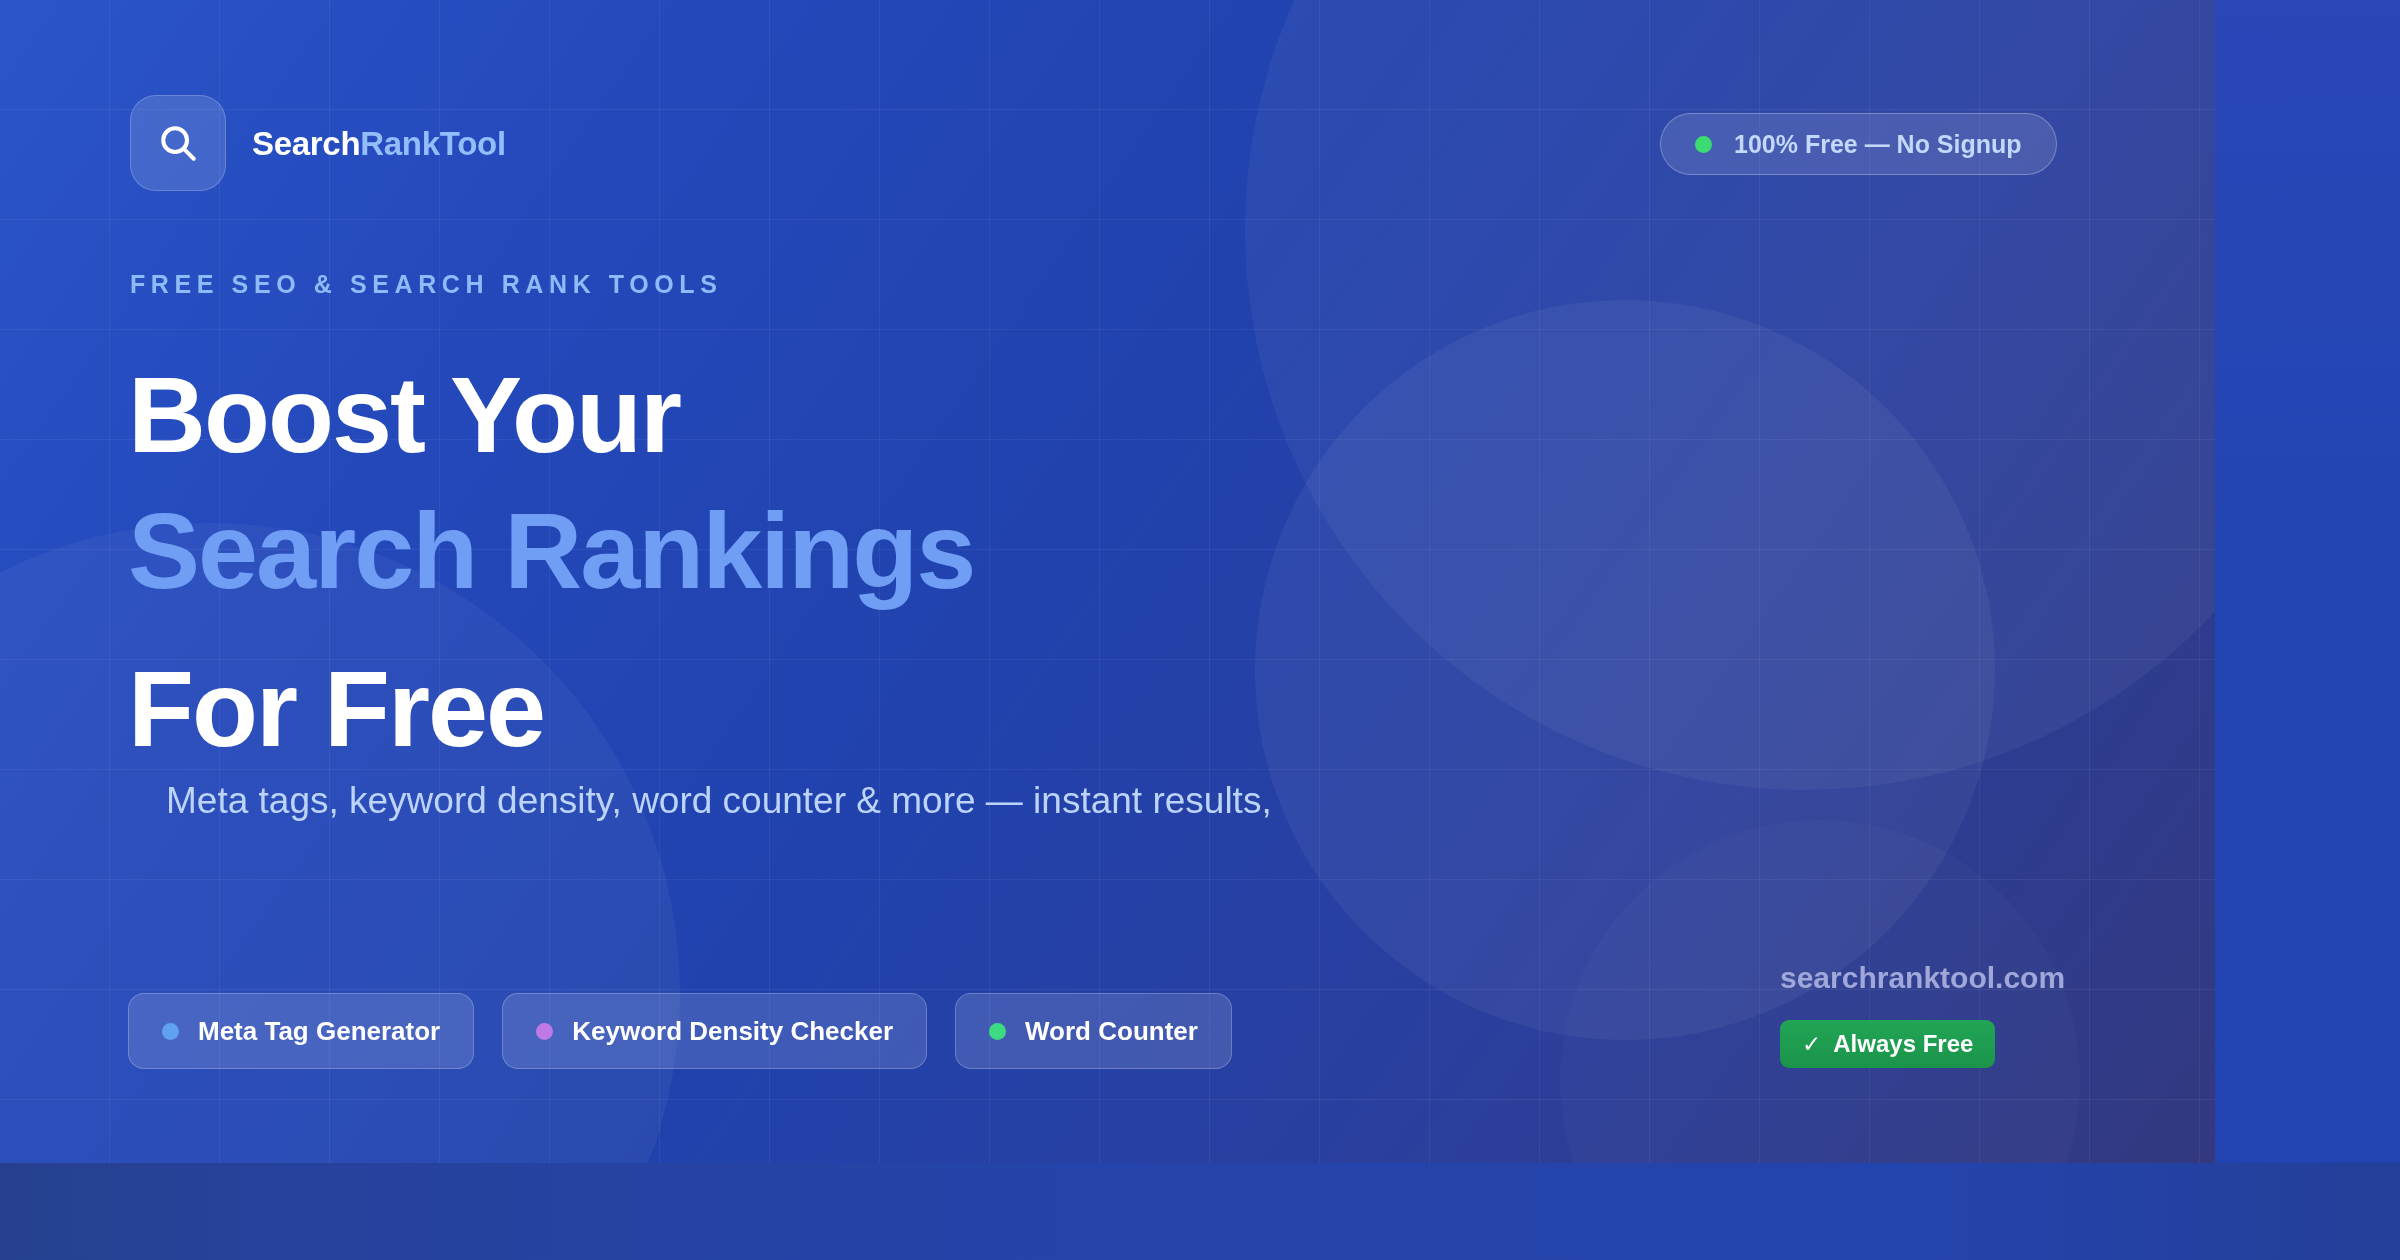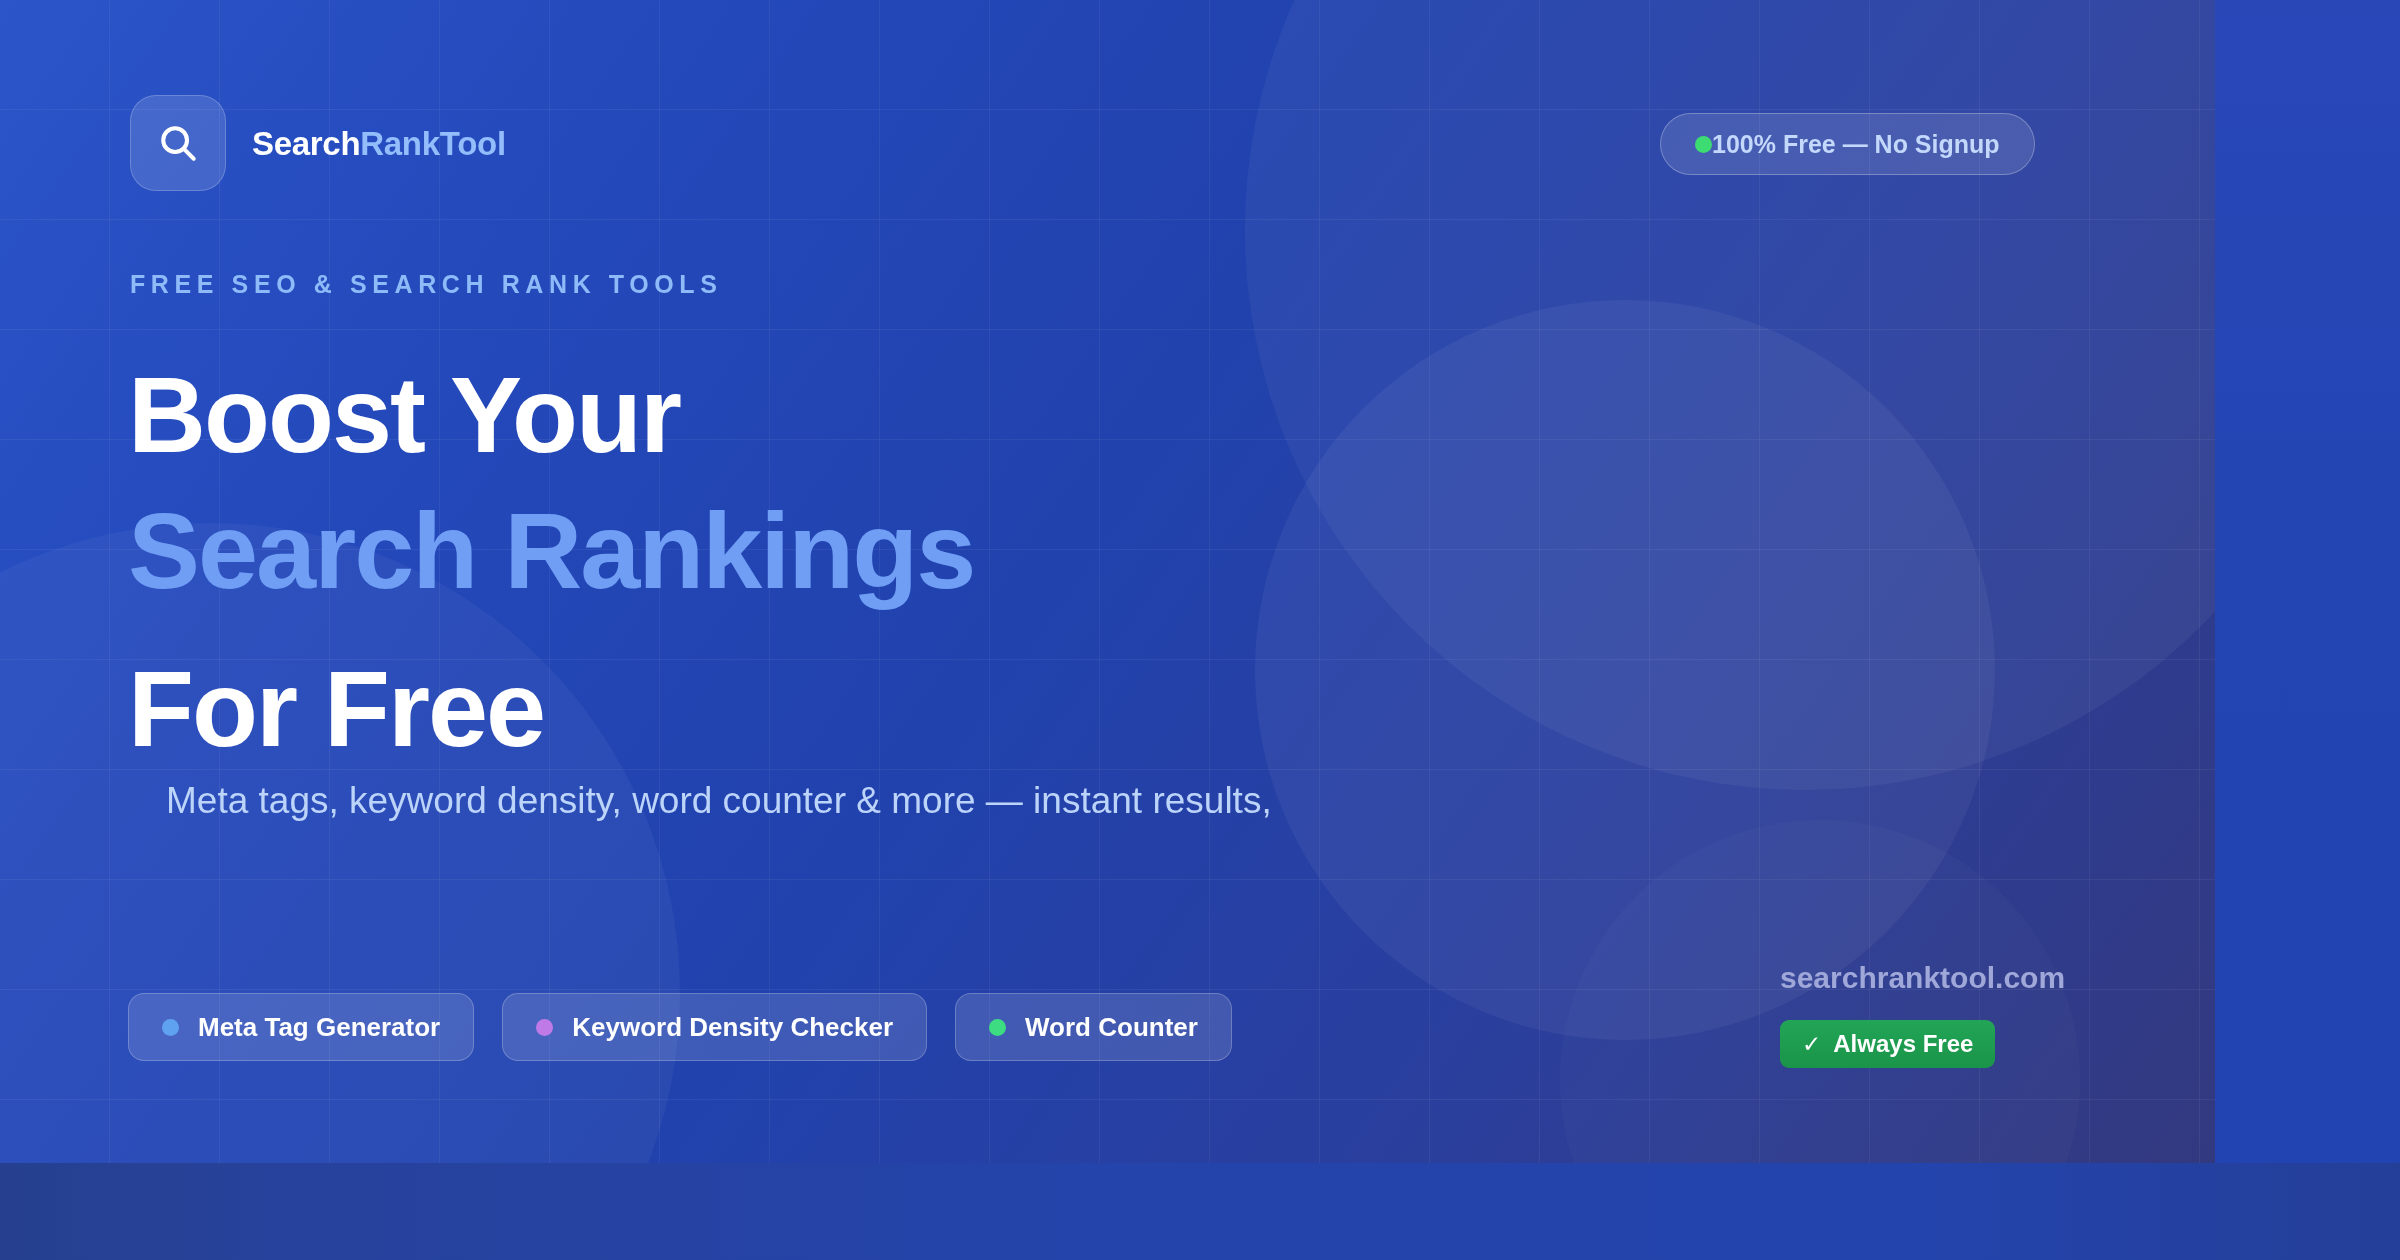--- a/index.html
+++ b/index.html
@@ -95,21 +95,21 @@
     font-size:33px; font-weight:bold; letter-spacing:-0.3px;
     white-space:nowrap; line-height:1;
   }
   .logo-a { color:#ffffff; }
   .logo-b { color:#93bdfb; }
 
   
   .free-badge {
     position:absolute; top:113px; left:1660px;
     height:62px;
-    display:flex; align-items:center; gap:0;
+    display:flex; align-items:center; gap:22px;
     padding:0 34px;
     border-radius:31px;
     background:rgba(255,255,255,0.115);
     border:1px solid rgba(255,255,255,0.27);
     white-space:nowrap;
   }
   .dot { width:17px; height:17px; border-radius:50%; flex:none; }
   .dot-green { background:#3ddc73; }
   .free-badge-label {
     font-size:25px; font-weight:bold; color:#c3d8fb; line-height:1;
@@ -139,21 +139,21 @@
     white-space:nowrap;
     margin-left:36px;
   }
 
   
   .pills {
     position:absolute; top:993px; left:128px;
     display:flex; gap:28px;
   }
   .pill {
-    height:68px;
+    height:76px;
     display:flex; align-items:center; gap:19px;
     padding:4px 33px;
     border-radius:16px;
     background:rgba(255,255,255,0.135);
     border:1px solid rgba(255,255,255,0.22);
     white-space:nowrap;
   }
   .pill-label {
     font-size:26px; font-weight:bold; color:#ffffff; line-height:1;
   }

